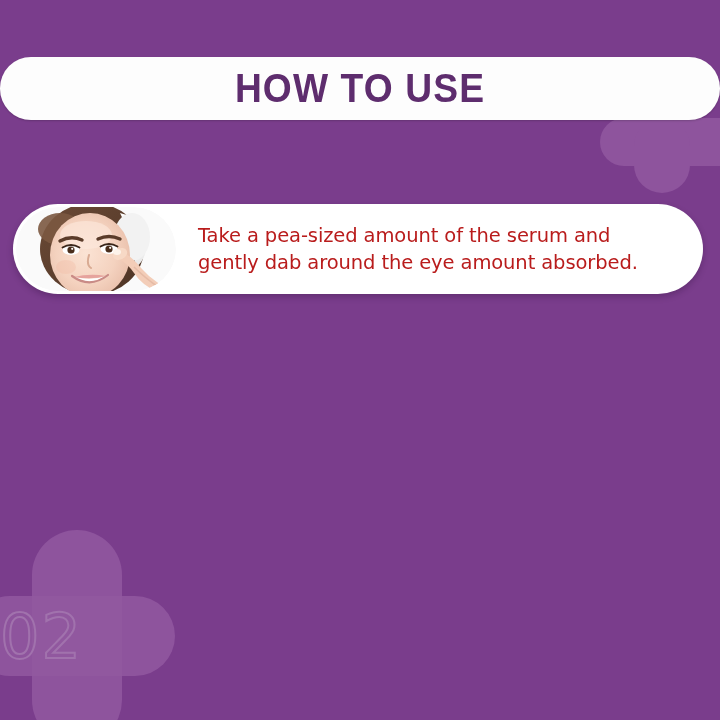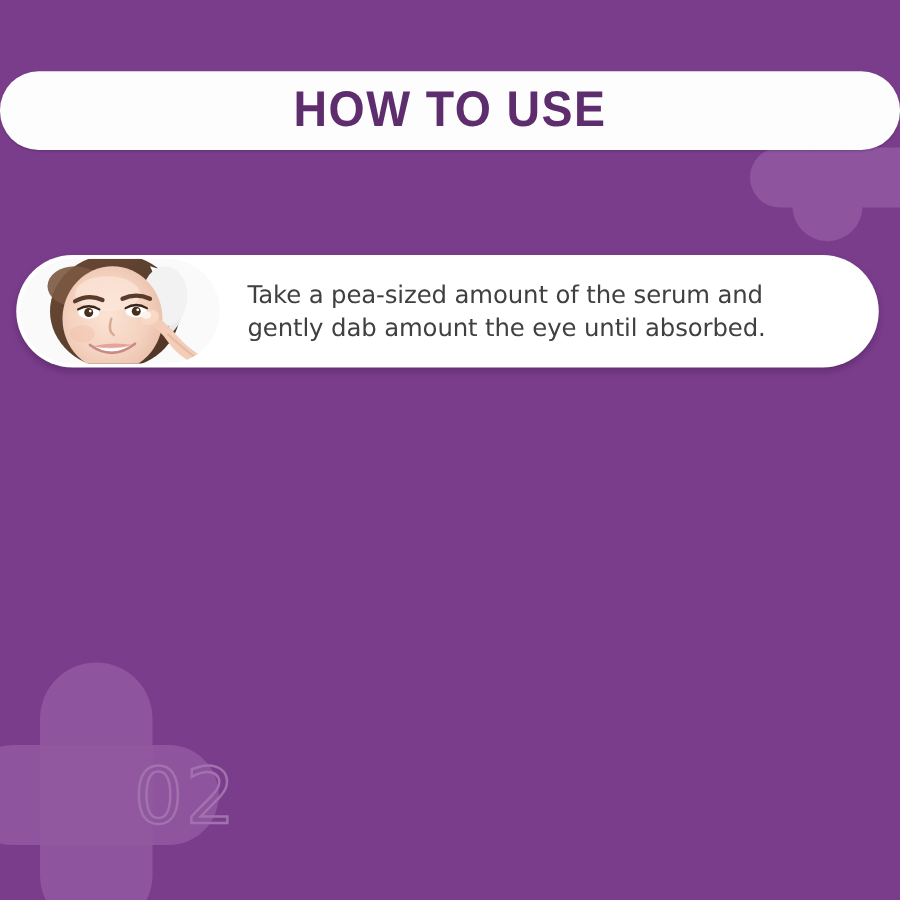--- a/index.html
+++ b/index.html
@@ -62,21 +62,21 @@
     background: #91589f;
   }
 
   .step-number {
     position: absolute;
     left: 0px;
     top: 596px;
     width: 190px;
     height: 82px;
     line-height: 82px;
-    text-align: right;
+    text-align: left;
     font-family: "DejaVu Sans", sans-serif;
     font-size: 62px;
     font-weight: 400;
     letter-spacing: 2px;
     color: transparent;
     -webkit-text-stroke: 2px #a172ad;
     text-shadow: none;
     pointer-events: none;
   }
 
@@ -139,21 +139,21 @@
     width: 160px; height: 84px;
   }
 
   .step-text {
     flex: 1 1 auto;
     margin-left: 22px;
     margin-right: 30px;
     font-family: "DejaVu Sans", sans-serif;
     font-size: 19.5px;
     line-height: 27px;
-    color: #404040;
+    color: #b91c1c;
     letter-spacing: -0.1px;
   }
   .step-text .line { display: block; white-space: nowrap; }
 </style>
 </head>
 <body>
 
 <div class="slide">
 
   <div class="cross cross-tr">
@@ -235,18 +235,18 @@
           <ellipse cx="101" cy="45" rx="4" ry="3" fill="#fdf3ea"></ellipse>
           <path d="M118 60 Q128 70 142 80" stroke="#e0b49e" stroke-width="1.6" fill="none" opacity="0.7"></path>
 
           <rect x="0" y="0" width="160" height="84" fill="none"></rect>
         </g>
       </svg>
     </div>
 
     <div class="step-text">
       <span class="line">Take a pea-sized amount of the serum and</span>
-      <span class="line">gently dab amount the eye until absorbed.</span>
+      <span class="line">gently dab around the eye amount absorbed.</span>
     </div>
 
   </div>
 
 </div>
 
 </body></html>

